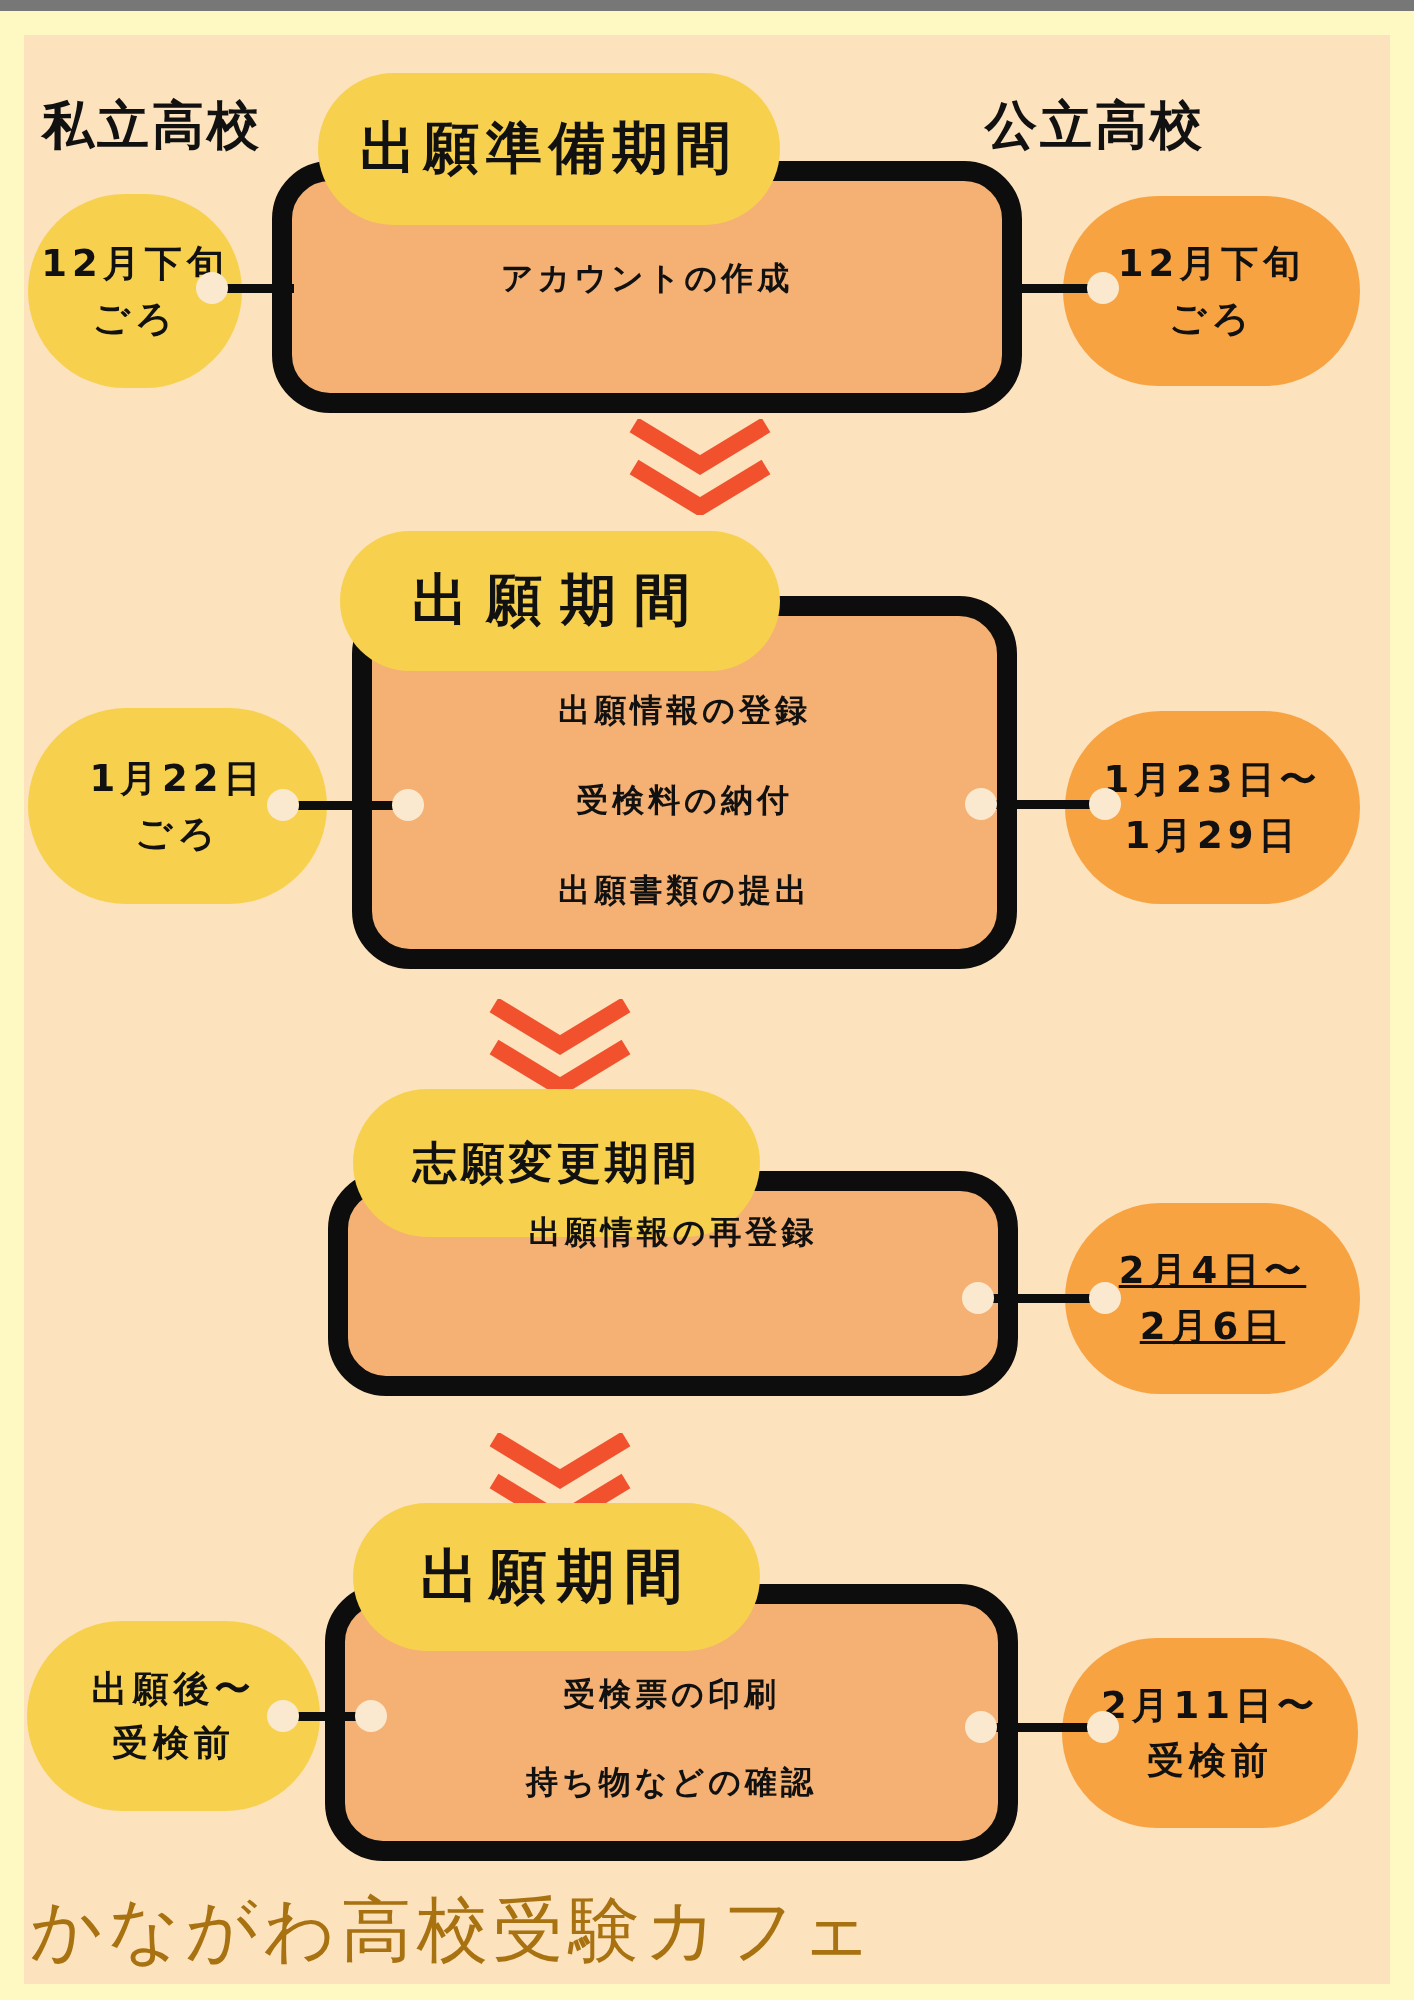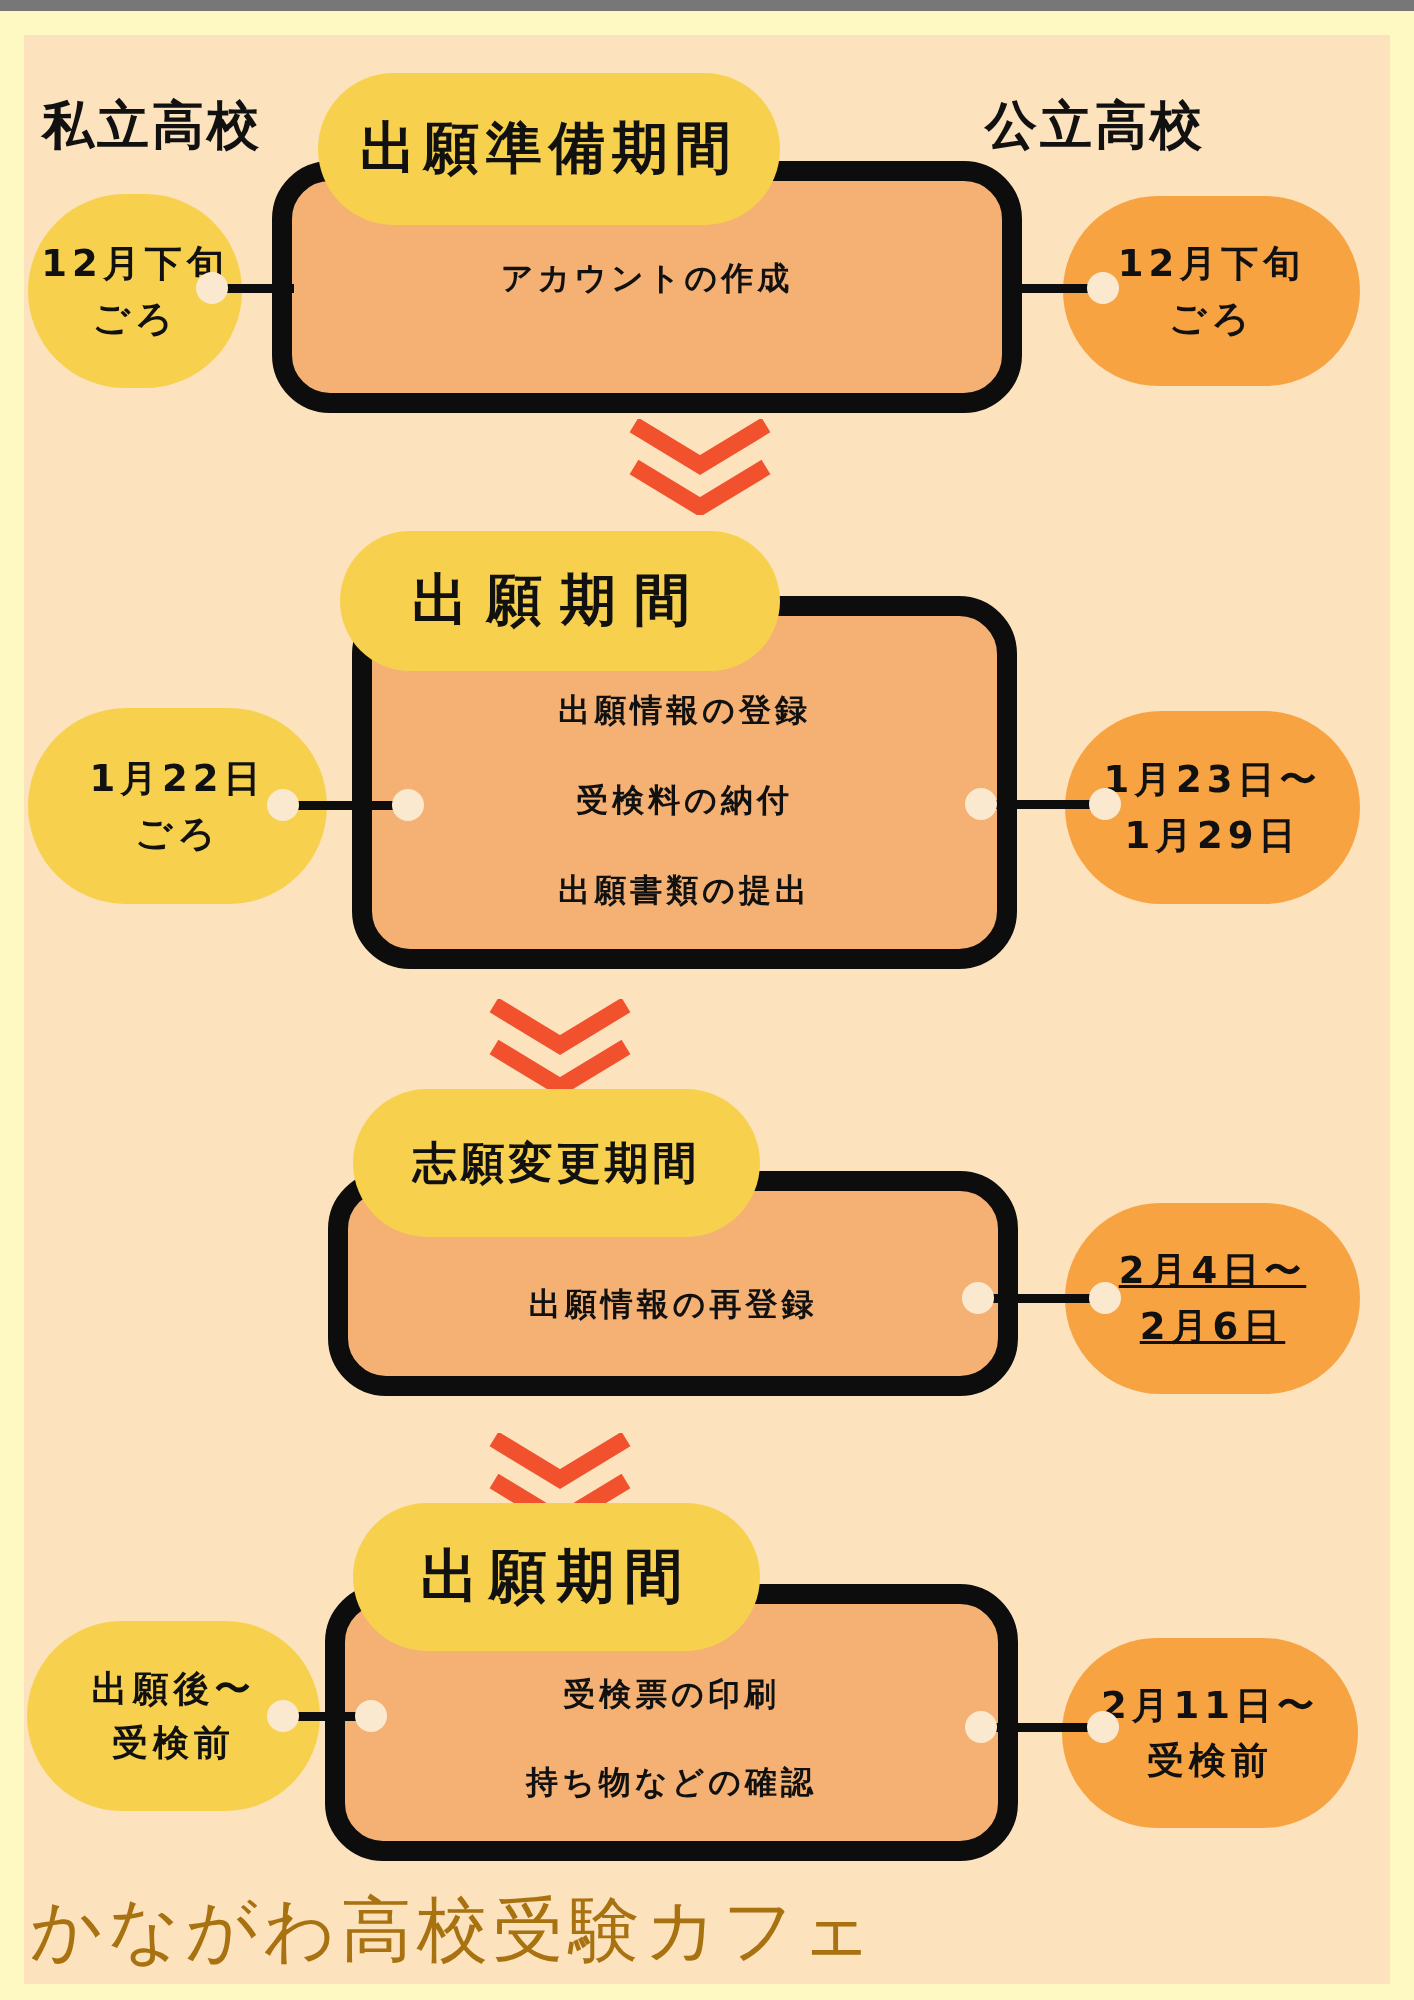--- a/index.html
+++ b/index.html
@@ -99,21 +99,21 @@
 
   <svg class="arrow" style="left:485px;top:988px;" viewBox="0 0 150 96">
     <polyline points="9,6 75,46 141,6" fill="none" stroke="#F1512D" stroke-width="17"></polyline>
     <polyline points="9,48 75,88 141,48" fill="none" stroke="#F1512D" stroke-width="17"></polyline>
   </svg>
 
   <div class="stepbox" style="left:328px;top:1160px;width:690px;height:225px;"></div>
   <div class="pill-title" style="left:353px;top:1078px;width:407px;height:148px;letter-spacing:4px;font-size:44px;">
     <span>志願変更期間</span>
   </div>
-  <div class="body-line" style="left:348px;top:1272px;width:650px;">出願情報の再登録</div>
+  <div class="body-line" style="left:348px;top:1200px;width:650px;">出願情報の再登録</div>
 
   <div class="date-pill orange" style="left:1065px;top:1192px;width:295px;height:191px;text-decoration:underline;">
     <span>2月4日〜</span>
     <span>2月6日</span>
   </div>
   <div class="conn" style="left:978px;top:1283px;width:127px;"></div>
   <div class="dot" style="left:962px;top:1271px;"></div>
   <div class="dot" style="left:1089px;top:1271px;"></div>
 
   <svg class="arrow" style="left:485px;top:1422px;" viewBox="0 0 150 96">

